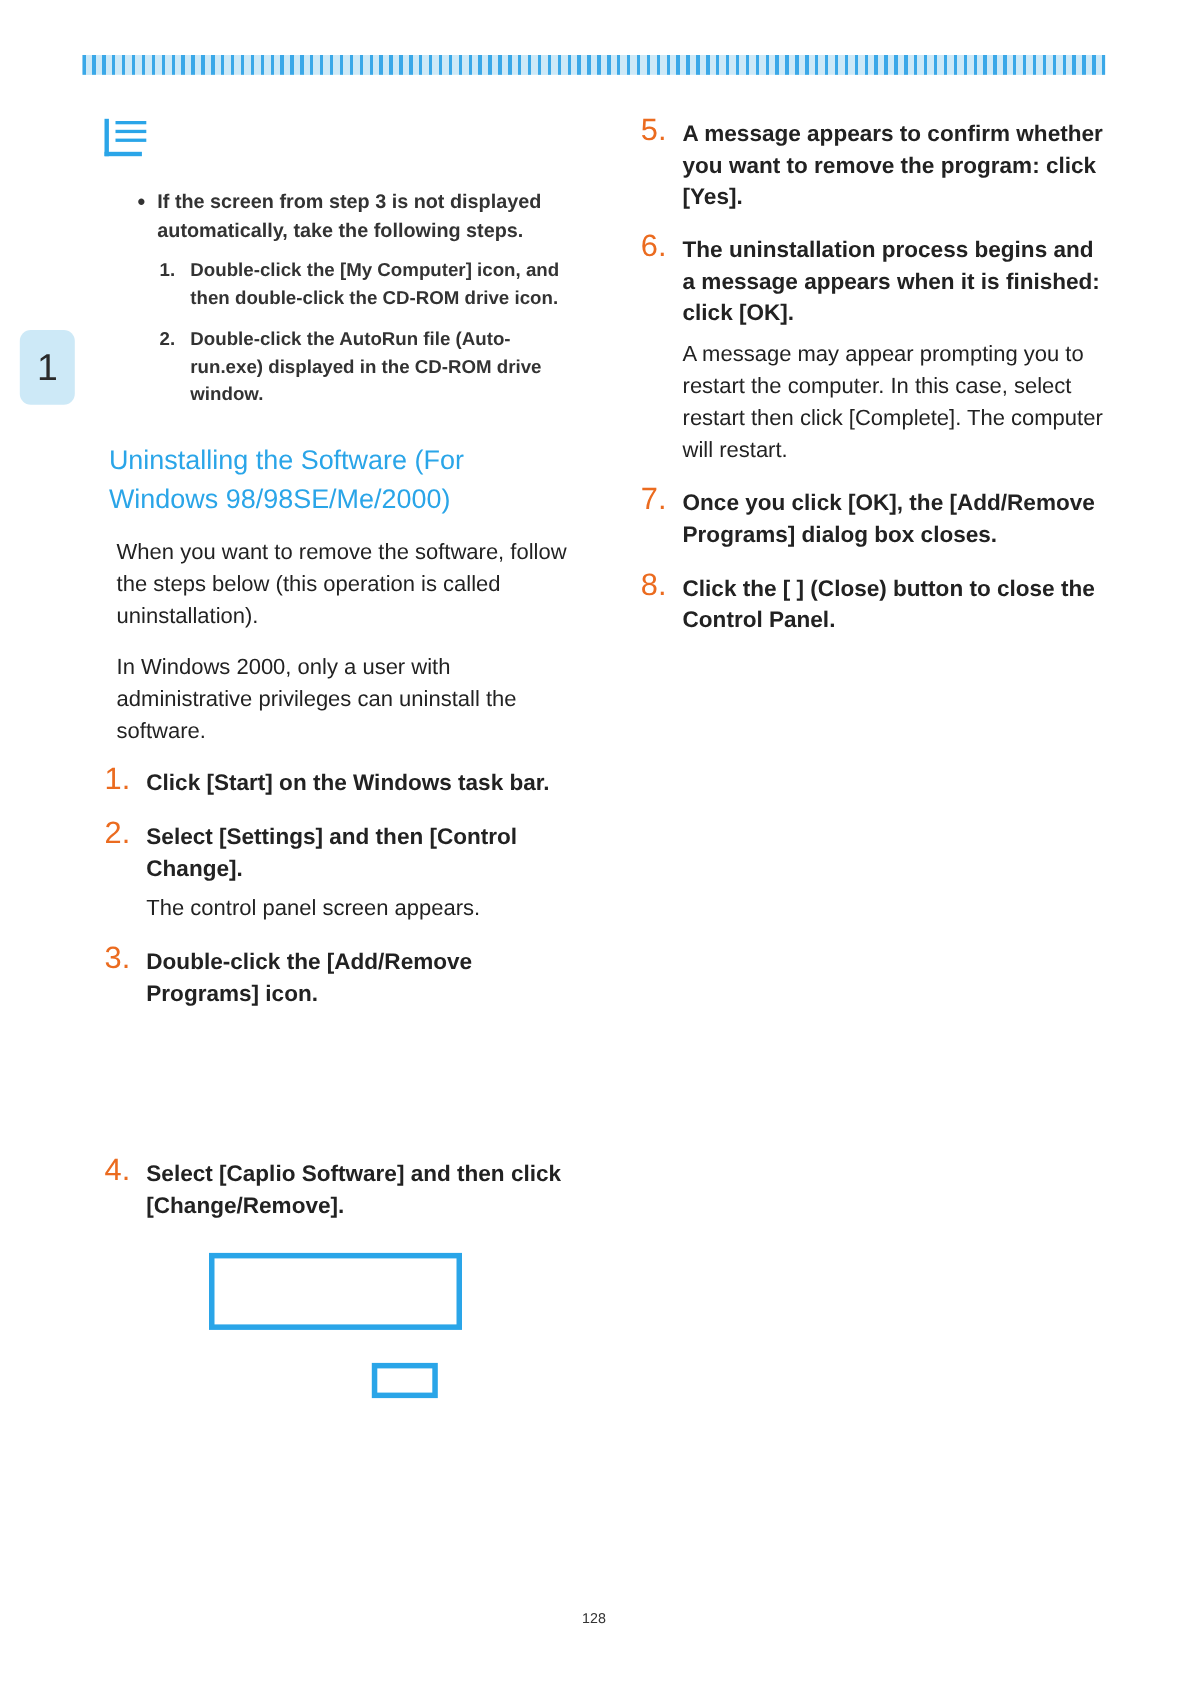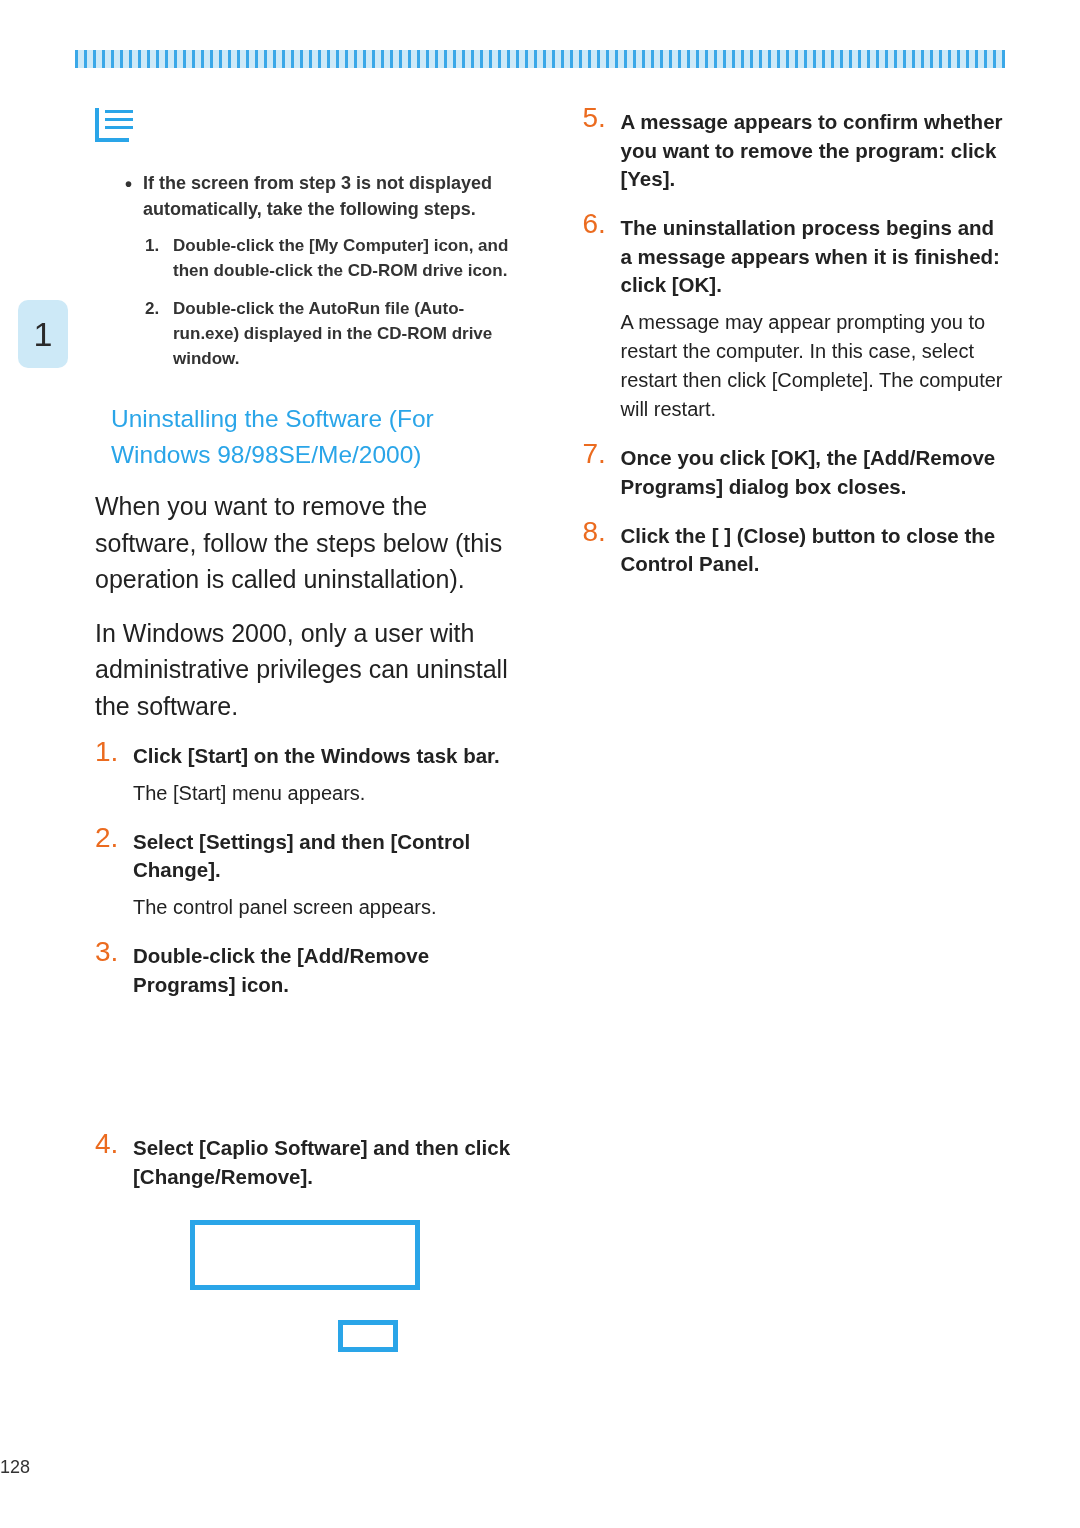--- a/index.html
+++ b/index.html
@@ -109,27 +109,28 @@
   .sub-list > li .num {
     position: absolute;
     left: -28px;
     top: 0;
   }
   .section-heading {
     color: #2aa5e8;
     font-size: 24.5px;
     font-weight: 400;
     line-height: 1.45;
-    margin: 30px 0 16px 16px;
+    margin: 30px 0 16px 4px;
   }
   .body-text {
-    font-size: 25px;
+    font-size: 20px;
     color: #222;
     line-height: 1.45;
     margin-bottom: 18px;
+    margin-left: 11px;
   }
   .step {
     margin-bottom: 20px;
     padding-left: 38px;
     position: relative;
   }
   .step-num {
     position: absolute;
     left: 0;
     top: -6px;
@@ -169,22 +170,22 @@
     left: 148px;
     width: 60px;
     height: 32px;
     border: 5px solid #2aa5e8;
     background: #fff;
   }
   .page-num {
     position: absolute;
     bottom: 50px;
     width: 100%;
-    text-align: left;
-    font-size: 18px;
+    text-align: center;
+    font-size: 13px;
     color: #333;
   }
   .gap-lg { height: 115px; }
 </style>
 </head>
 <body>
 
 <div class="page">
   <div class="diamond-border"></div>
 
@@ -215,21 +216,20 @@
       </ul>
 
       <h2 class="section-heading">Uninstalling the Software (For Windows 98/98SE/Me/2000)</h2>
 
       <p class="body-text">When you want to remove the software, follow the steps below (this operation is called uninstallation).</p>
       <p class="body-text">In Windows 2000, only a user with administrative privileges can uninstall the software.</p>
 
       <div class="step">
         <span class="step-num">1.</span>
         <div class="step-title">Click [Start] on the Windows task bar.</div>
-        <div class="step-body">The [Start] menu appears.</div>
       </div>
 
       <div class="step">
         <span class="step-num">2.</span>
         <div class="step-title">Select [Settings] and then [Control Change].</div>
         <div class="step-body">The control panel screen appears.</div>
       </div>
 
       <div class="step">
         <span class="step-num">3.</span>

